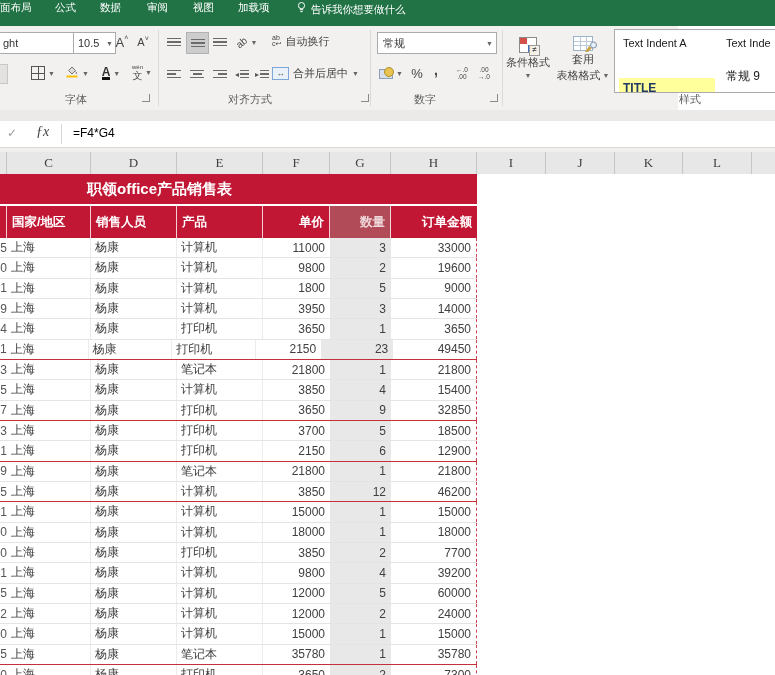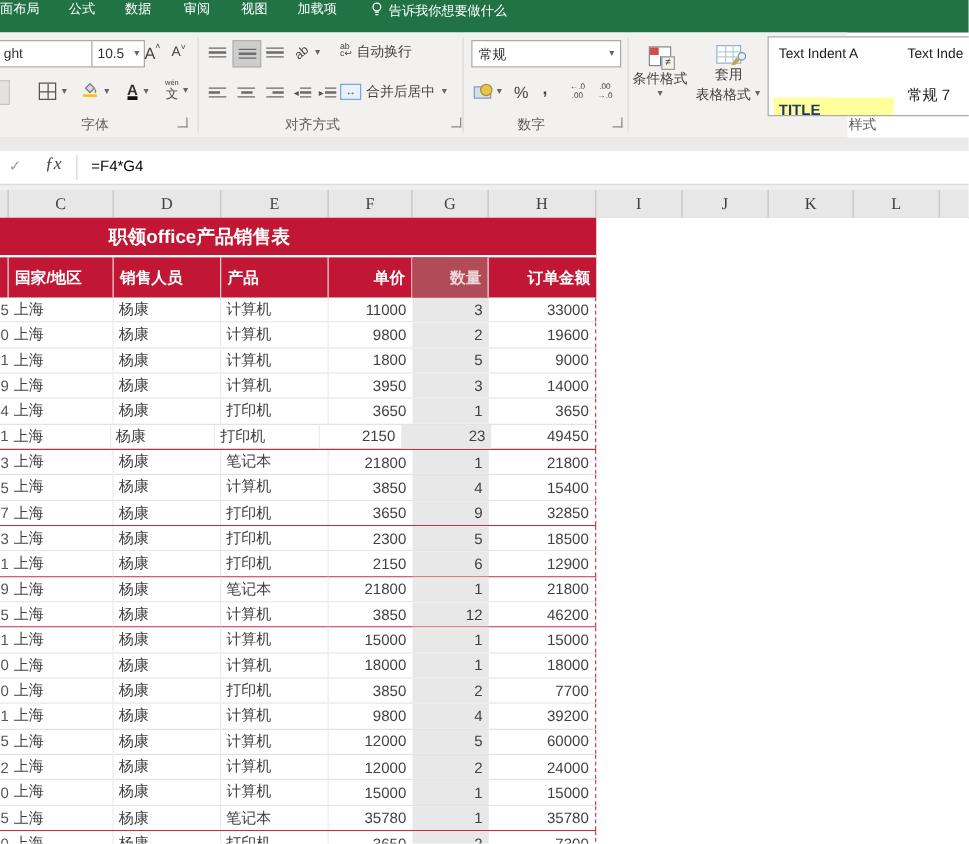--- a/index.html
+++ b/index.html
@@ -247,21 +247,21 @@
     <span class="ctext">套用</span>
     <span style="display:flex;gap:2px;align-items:center;">
       <span class="ctext">表格格式</span>
       <span class="caret">▼</span>
     </span>
   </div>
   <div id="gallery" style="left:614px;top:3px;width:161px;height:62px;">
     <div class="gcell" style="left:8px;top:7px;color:#1a1a1a;">Text Indent A</div>
     <div class="gcell" style="left:111px;top:7px;color:#1a1a1a;">Text Inde</div>
     <div class="gcell" style="left:4px;top:48px;width:92px;height:20px;line-height:20px;padding-left:4px;background:#ffff9c;color:#1f3864;font-weight:bold;font-size:12px;">TITLE</div>
-    <div class="gcell" style="left:111px;top:38px;color:#1a1a1a;font-size:12px;">常规 7</div>
+    <div class="gcell" style="left:111px;top:38px;color:#1a1a1a;font-size:12px;">常规 9</div>
   </div>
   <div class="glabel" style="left:662px;width:56px;">样式</div>
 </div>
 
 <div id="fstrip" class="abs"></div>
 <div id="fbar" class="abs">
   <span class="abs" style="left:7px;top:5px;color:#9a9a9a;font-size:12px;">✓</span>
   <span class="abs" style="left:36px;top:3px;font-family:'Liberation Serif','DejaVu Serif',serif;font-style:italic;font-size:14px;color:#444;">ƒx</span>
   <span class="abs" style="left:61px;top:3px;bottom:3px;width:1px;background:#d6d6d6;"></span>
   <span class="abs" style="left:73px;top:5px;font-size:12px;color:#000;">=F4*G4</span>
@@ -376,21 +376,21 @@
         <div class="dcell lft" style="width: 86px;">打印机</div>
         <div class="dcell num" style="width: 67px;">3650</div>
         <div class="dcell num" style="width: 61px; background: rgb(232, 232, 232);">9</div>
         <div class="dcell num" style="width: 86px; border-right: 1px dashed rgb(208, 65, 79);">32850</div>
       </div>
       <div class="row">
         <div class="dcell sliver">3</div>
         <div class="dcell lft" style="width: 84px;">上海</div>
         <div class="dcell lft" style="width: 86px;">杨康</div>
         <div class="dcell lft" style="width: 86px;">打印机</div>
-        <div class="dcell num" style="width: 67px;">2300</div>
+        <div class="dcell num" style="width: 67px;">3700</div>
         <div class="dcell num" style="width: 61px; background: rgb(232, 232, 232);">5</div>
         <div class="dcell num" style="width: 86px; border-right: 1px dashed rgb(208, 65, 79);">18500</div>
       </div>
       <div class="row redline">
         <div class="dcell sliver">1</div>
         <div class="dcell lft" style="width: 84px;">上海</div>
         <div class="dcell lft" style="width: 86px;">杨康</div>
         <div class="dcell lft" style="width: 86px;">打印机</div>
         <div class="dcell num" style="width: 67px;">2150</div>
         <div class="dcell num" style="width: 61px; background: rgb(232, 232, 232);">6</div>

